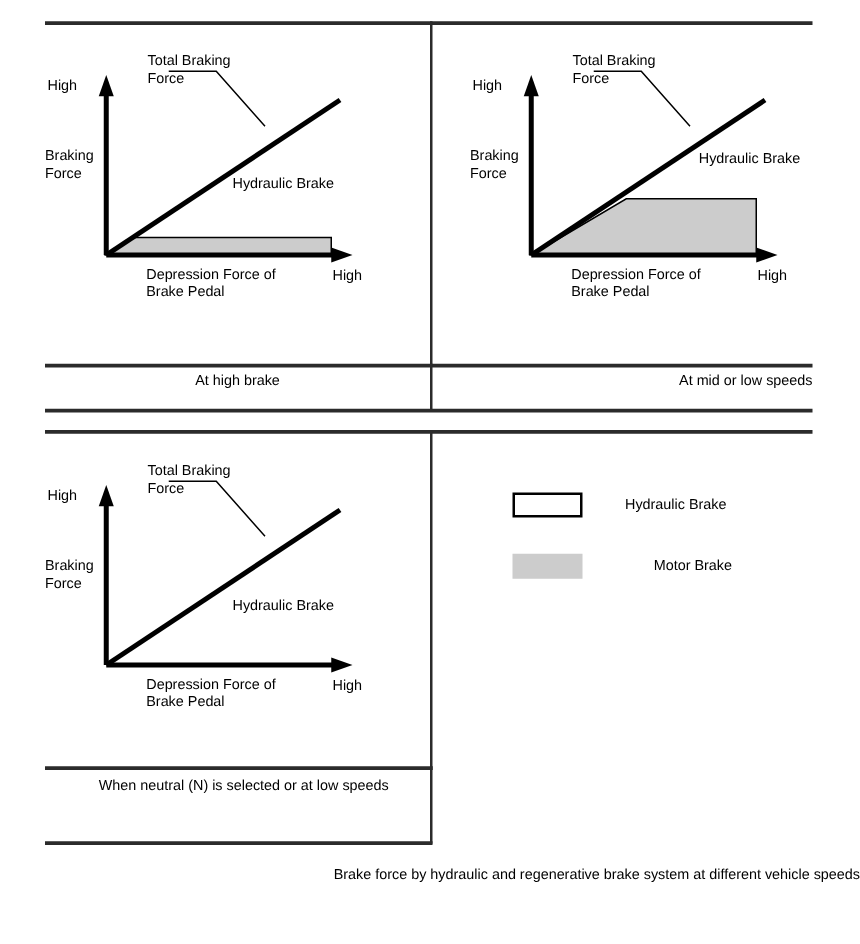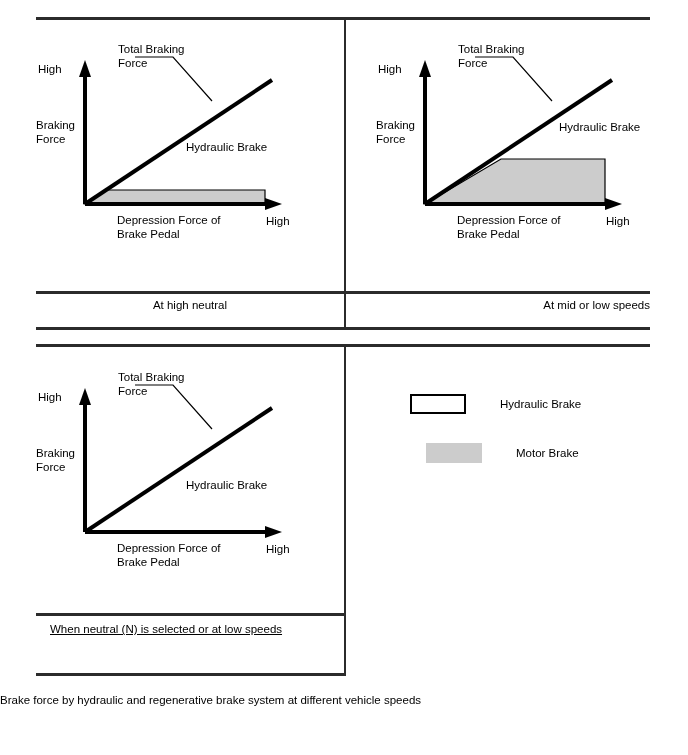--- a/index.html
+++ b/index.html
@@ -47,28 +47,27 @@
   }
   .caption-row {
     position: absolute;
     font-size: 11.5px;
     line-height: 15px;
   }
   .caption-center {
     text-align: center;
   }
   .caption-left {
-    text-align: left;
-    text-decoration: underline;
+    text-align: center;
   }
   .figure-caption {
     position: absolute;
     left: 0;
     width: 688px;
-    text-align: left;
+    text-align: right;
     font-size: 11.5px;
   }
 
   
   .legend-row {
     position: absolute;
     display: flex;
     align-items: center;
   }
   .swatch {
@@ -162,21 +161,21 @@
     <span class="lbl" style="left:0px; top:96px;">Braking</span>
     <span class="lbl" style="left:0px; top:110px;">Force</span>
     <span class="lbl" style="left:82px; top:20px;">Total Braking</span>
     <span class="lbl" style="left:82px; top:34px;">Force</span>
     <span class="lbl" style="left:183px; top:98px;">Hydraulic Brake</span>
     <span class="lbl" style="left:81px; top:191px;">Depression Force of</span>
     <span class="lbl" style="left:81px; top:205px;">Brake Pedal</span>
     <span class="lbl" style="left:230px; top:192px;">High</span>
   </div>
 
-  <div class="caption-row caption-center" style="left:36px; top:298px; width:308px;">At high neutral</div>
+  <div class="caption-row caption-center" style="left:36px; top:298px; width:308px;">At high brake</div>
 
   <div class="caption-row caption-center" style="left:346px; top:298px; width:304px;text-align:right;">At mid or low speeds</div>
 
   <div class="chart-cell" style="left:36px; top:350px; width:308px; height:210px;">
     <svg class="chart-svg" width="308" height="210" viewBox="0 0 308 210">
 
       <line x1="49" y1="182" x2="236" y2="58" stroke="#000000" stroke-width="4" stroke-linecap="butt"></line>
 
       <line x1="49" y1="182" x2="49" y2="48" stroke="#000000" stroke-width="4"></line>
       <polygon points="49,38 43,55 55,55" fill="#000000"></polygon>
@@ -196,21 +195,21 @@
     <span class="lbl" style="left:81px; top:191px;">Depression Force of</span>
     <span class="lbl" style="left:81px; top:205px;">Brake Pedal</span>
     <span class="lbl" style="left:230px; top:192px;">High</span>
   </div>
 
   <div class="legend-row" style="left:410px; top:394px;">
     <span class="swatch swatch-outline"></span>
     <span class="legend-label">Hydraulic Brake</span>
   </div>
 
-  <div class="legend-row" style="left:426px; top:443px;">
+  <div class="legend-row" style="left:410px; top:443px;gap:23px;">
     <span class="swatch swatch-fill"></span>
     <span class="legend-label">Motor Brake</span>
   </div>
 
   <div class="caption-row caption-left" style="left:50px; top:622px; width:290px;">When neutral (N) is selected or at low speeds</div>
 
   <div class="figure-caption" style="top:694px;">Brake force by hydraulic and regenerative brake system at different vehicle speeds</div>
 
 </div>
 

